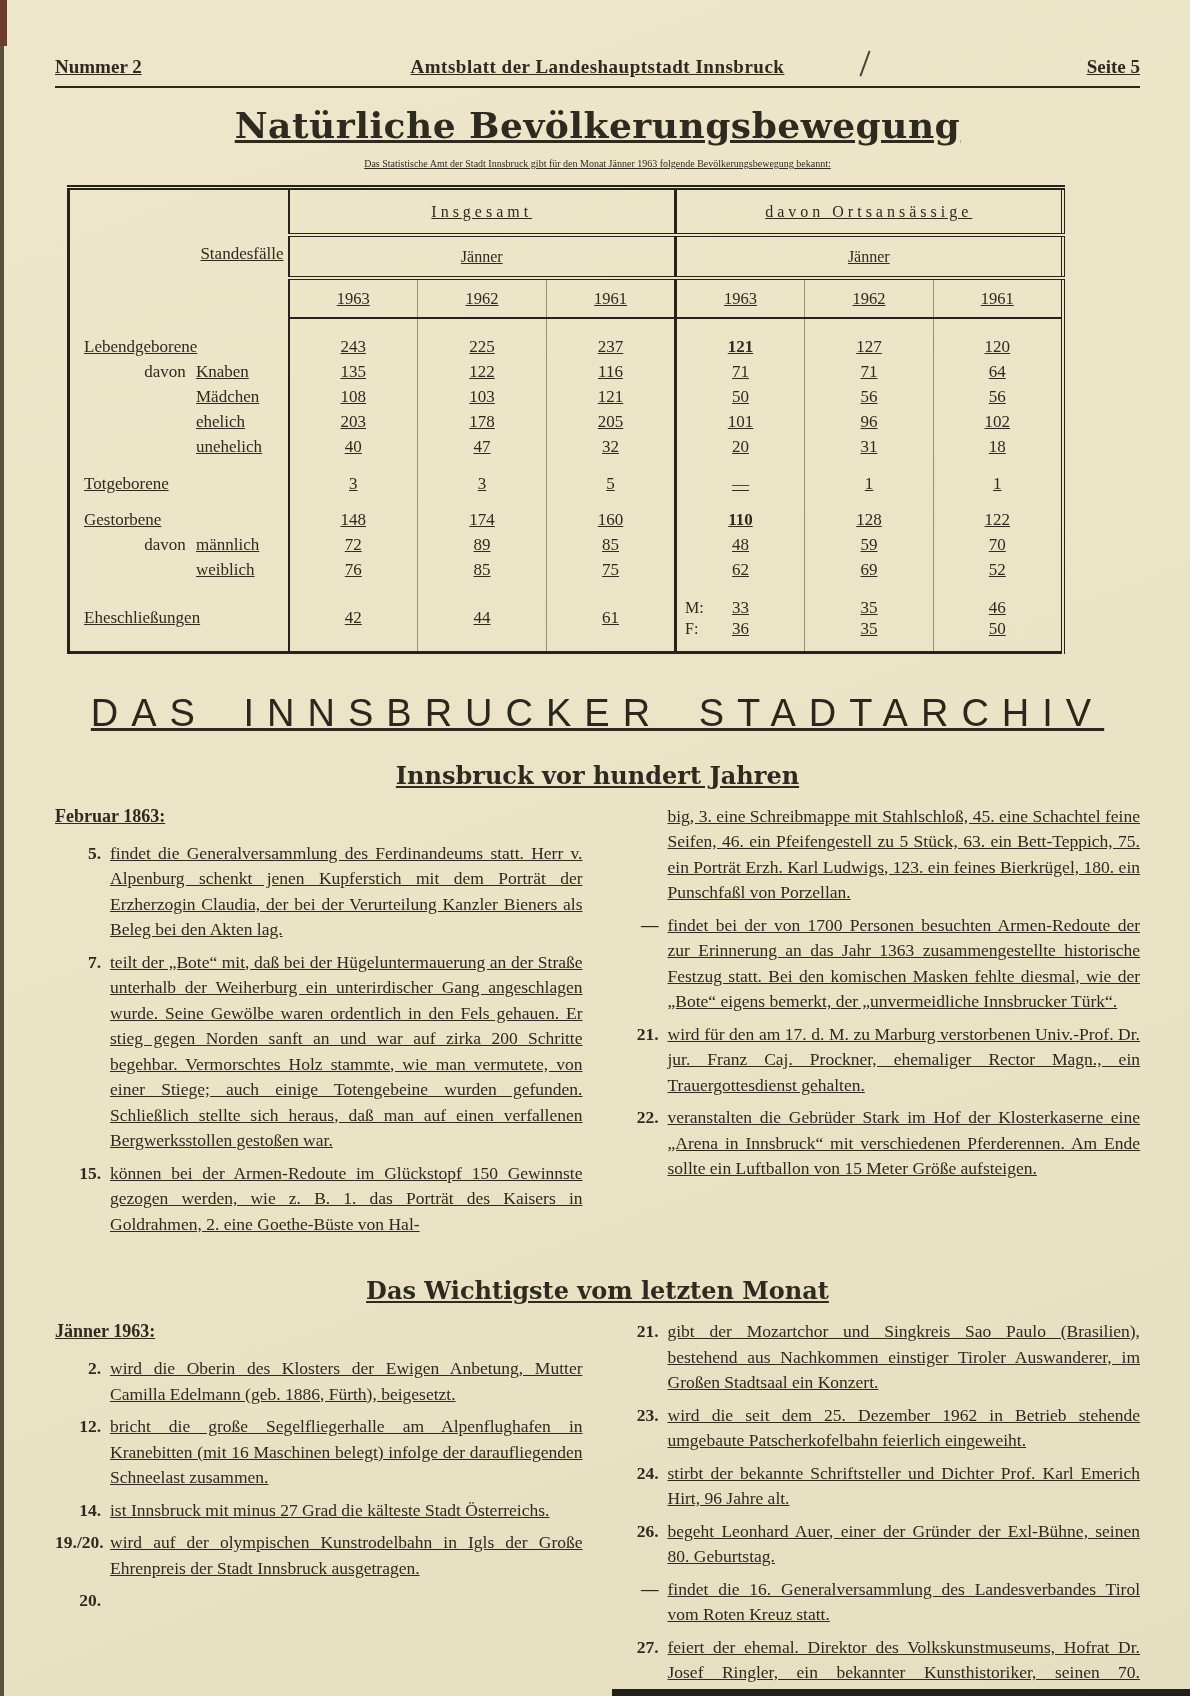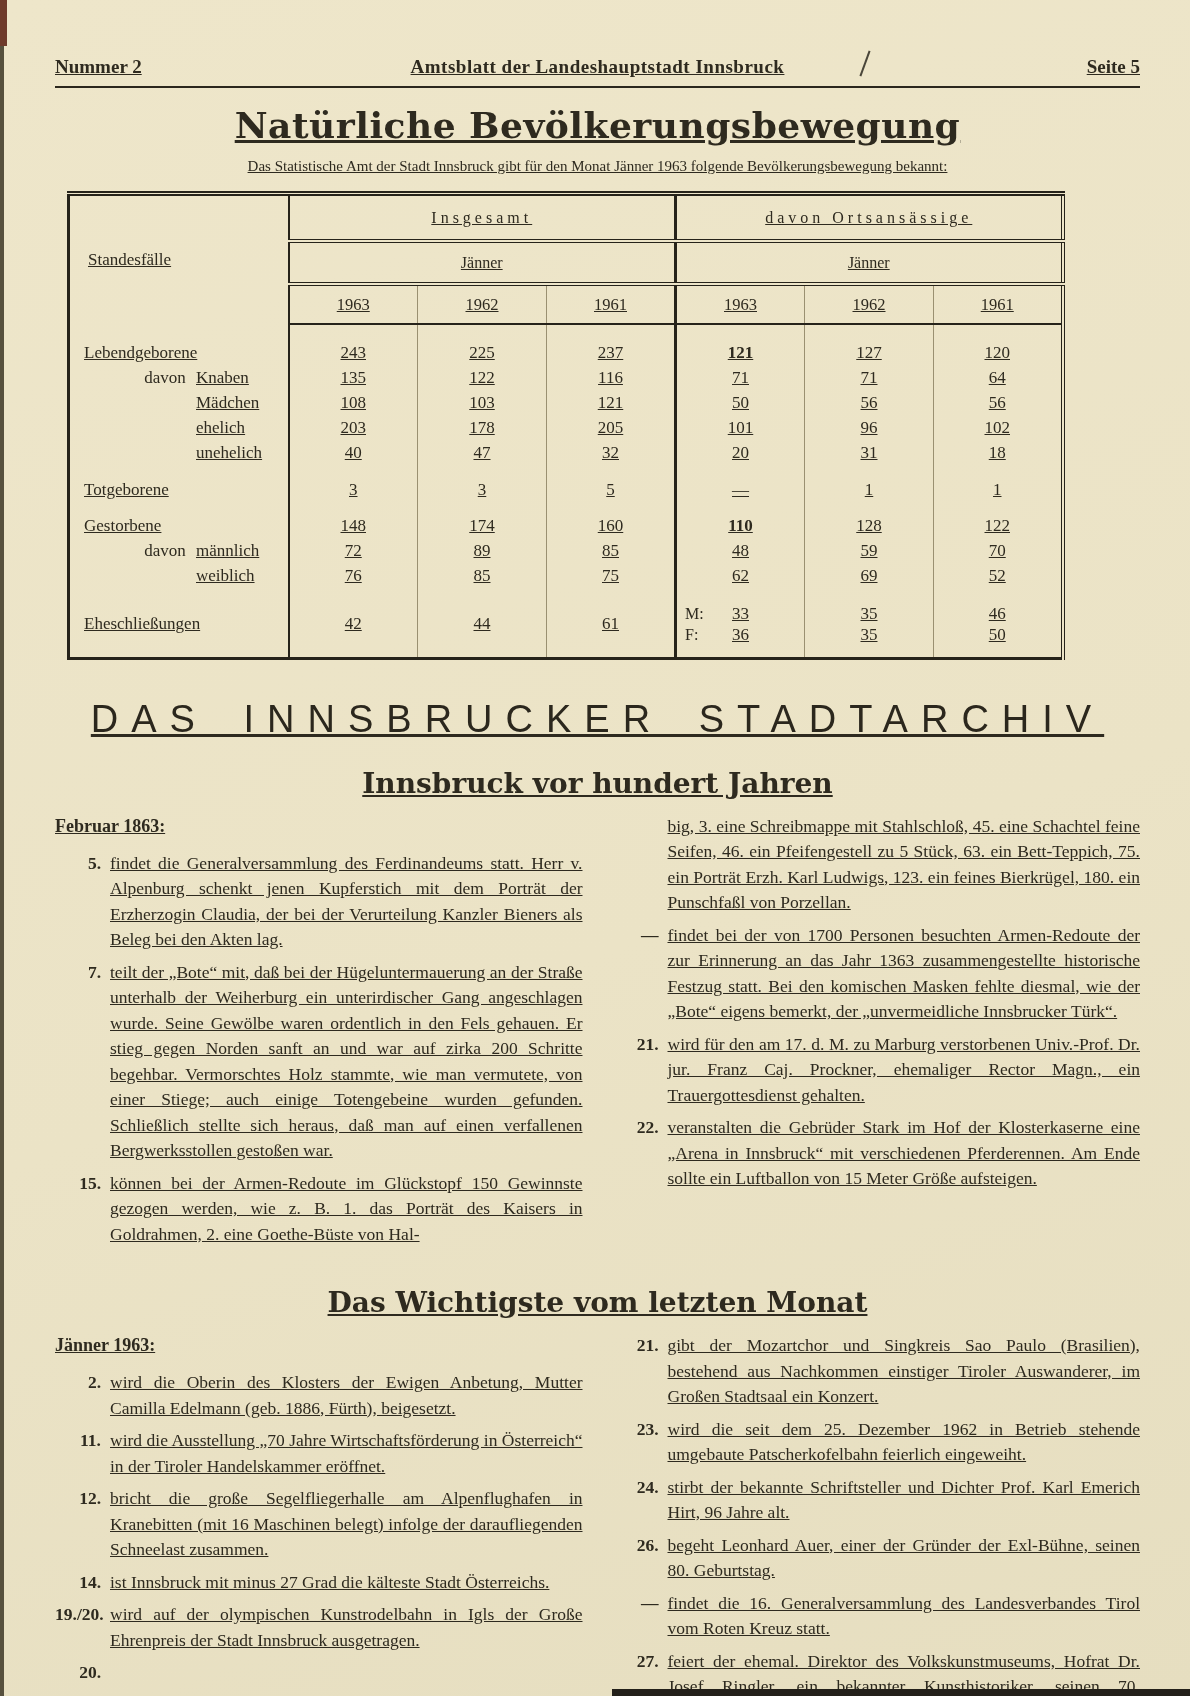--- a/index.html
+++ b/index.html
@@ -12,57 +12,57 @@
   
   .page-header{display:flex;align-items:baseline;font-size:19px;font-weight:600;}
   .ph-left{width:210px;text-align:left;}
   .ph-mid{flex:1;text-align:center;letter-spacing:0.5px;}
   .ph-right{width:210px;text-align:right;}
   .rule{border-top:2.5px solid #2b271d;margin-top:8px;}
 
   
   .article-title{text-align:center;font-family:"DejaVu Serif",serif;font-weight:700;
                  font-size:36px;margin-top:16px;letter-spacing:0.5px;}
-  .article-subtitle{text-align:center;font-size:15px;margin-top:12px;}
+  .article-subtitle{text-align:center;font-size:10px;margin-top:12px;}
 
   
   table.stats{border-collapse:collapse;table-layout:fixed;width:996px;
               margin:16px 0 0 12px;
               border-left:3px solid #26231a;border-right:4px double #26231a;
               border-top:5px double #26231a;border-bottom:3.5px solid #26231a;
               font-size:17px;}
   col.c-stub{width:220px;} col.c-val{width:129px;}
   th,td{font-weight:normal;padding:2.5px 4px;text-align:center;vertical-align:middle;}
   .cl{border-left:2.5px solid #26231a;}
   .gl{border-left:3px solid #26231a;}
   .tl{border-left:1px solid #9a9071;}
   th.grp{font-size:16px;letter-spacing:4px;border-bottom:4px double #26231a;height:38px;}
   th.mon{font-size:16px;border-bottom:4px double #26231a;height:34px;}
   th.yr{font-size:16.5px;border-bottom:2.5px solid #26231a;height:32px;}
-  td.stub-h{text-align:left;padding-left:18px;font-size:17px;}
+  td.stub-h{text-align:right;padding-left:5px;font-size:17px;}
   td.stub{text-align:left;}
   tr.first td{padding-top:18px;}
   tr.gap td{padding-top:14px;}
   tr.last td{padding-bottom:12px;}
   td.stub.main{padding-left:14px;}
   td.stub.davonrow{padding-left:64px;}
   td.stub.sub{padding-left:126px;}
   .davon-word{display:inline-block;width:62px;text-align:center;}
   td.b{font-weight:bold;}
   .dline{position:relative;line-height:21px;}
   .mf{position:absolute;left:4px;top:0;font-size:16px;}
   .dval{display:block;text-align:center;}
 
   
   .section-title{text-align:center;font-family:"Liberation Sans",sans-serif;font-weight:400;
                  font-size:38px;letter-spacing:13px;word-spacing:12px;margin-top:38px;
                  color:#2b271d;white-space:nowrap;}
   .byline{text-align:center;font-size:21px;margin-top:20px;word-spacing:5px;}
   .sub-heading{text-align:center;font-family:"DejaVu Serif",serif;font-weight:700;
-               font-size:28px;margin:26px 0 14px;}
+               font-size:24px;margin:26px 0 14px;}
   .columns{display:flex;gap:30px;align-items:flex-start;}
   .col{width:531px;}
   .intro{font-weight:700;font-size:18px;margin:2px 0 14px;}
   .entry{font-size:17.5px;line-height:25.5px;text-align:justify;
          padding-left:55px;text-indent:-55px;margin:0 0 7px;}
   .num{display:inline-block;width:46px;padding-right:9px;text-align:right;
        font-weight:700;text-indent:0;}
 
   
   .edge-left{position:absolute;left:0;top:0;width:4px;height:1696px;background:#57513e;}
@@ -249,21 +249,20 @@
         <p class="entry"><span class="num">21.</span><span>wird für den am 17. d. M. zu Marburg verstorbenen Univ.-Prof. Dr. jur. Franz Caj. Prockner, ehemaliger Rector Magn., ein Trauergottesdienst gehalten.</span></p>
         <p class="entry"><span class="num">22.</span><span>veranstalten die Gebrüder Stark im Hof der Klosterkaserne eine „Arena in Innsbruck“ mit verschiedenen Pferderennen. Am Ende sollte ein Luftballon von 15 Meter Größe aufsteigen.</span></p>
       </div>
     </div>
 
     <div class="sub-heading" style="margin-top:32px;">Das Wichtigste vom letzten Monat</div>
     <div class="columns">
       <div class="col">
         <p class="intro">Jänner 1963:</p>
         <p class="entry"><span class="num">2.</span><span>wird die Oberin des Klosters der Ewigen Anbetung, Mutter Camilla Edelmann (geb. 1886, Fürth), beigesetzt.</span></p>
-        <p class="entry"><span class="num">11.</span><span>wird die Ausstellung „70 Jahre Wirtschaftsförderung in Österreich“ in der Tiroler Handelskammer eröffnet.</span></p>
         <p class="entry"><span class="num">12.</span><span>bricht die große Segelfliegerhalle am Alpenflughafen in Kranebitten (mit 16 Maschinen belegt) infolge der daraufliegenden Schneelast zusammen.</span></p>
         <p class="entry"><span class="num">14.</span><span>ist Innsbruck mit minus 27 Grad die kälteste Stadt Österreichs.</span></p>
         <p class="entry"><span class="num">19./20.</span><span>wird auf der olympischen Kunstrodelbahn in Igls der Große Ehrenpreis der Stadt Innsbruck ausgetragen.</span></p>
         <p class="entry"><span class="num">20.</span></p>
       </div>
       <div class="col">
         <p class="entry"><span class="num">21.</span><span>gibt der Mozartchor und Singkreis Sao Paulo (Brasilien), bestehend aus Nachkommen einstiger Tiroler Auswanderer, im Großen Stadtsaal ein Konzert.</span></p>
         <p class="entry"><span class="num">23.</span><span>wird die seit dem 25. Dezember 1962 in Betrieb stehende umgebaute Patscherkofelbahn feierlich eingeweiht.</span></p>
         <p class="entry"><span class="num">24.</span><span>stirbt der bekannte Schriftsteller und Dichter Prof. Karl Emerich Hirt, 96 Jahre alt.</span></p>
         <p class="entry"><span class="num">26.</span><span>begeht Leonhard Auer, einer der Gründer der Exl-Bühne, seinen 80. Geburtstag.</span></p>

